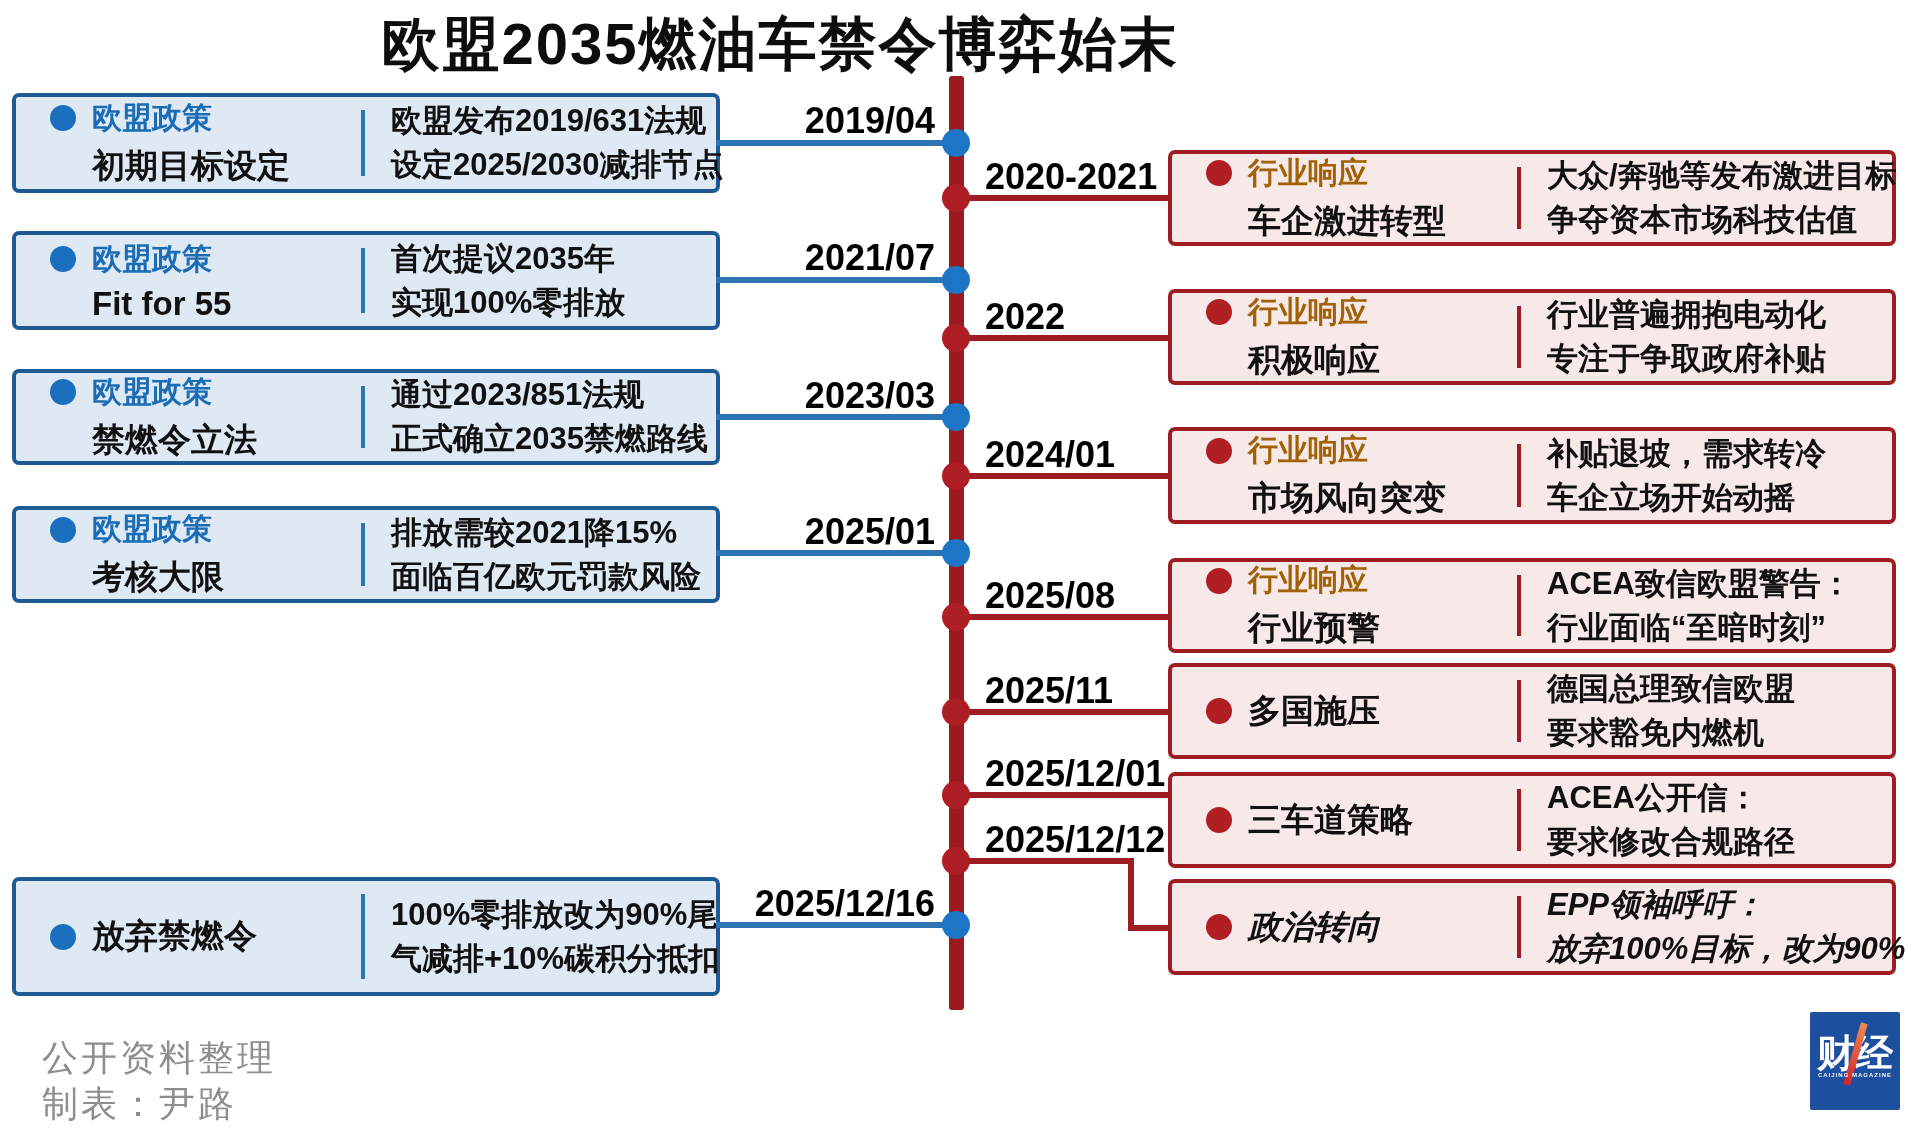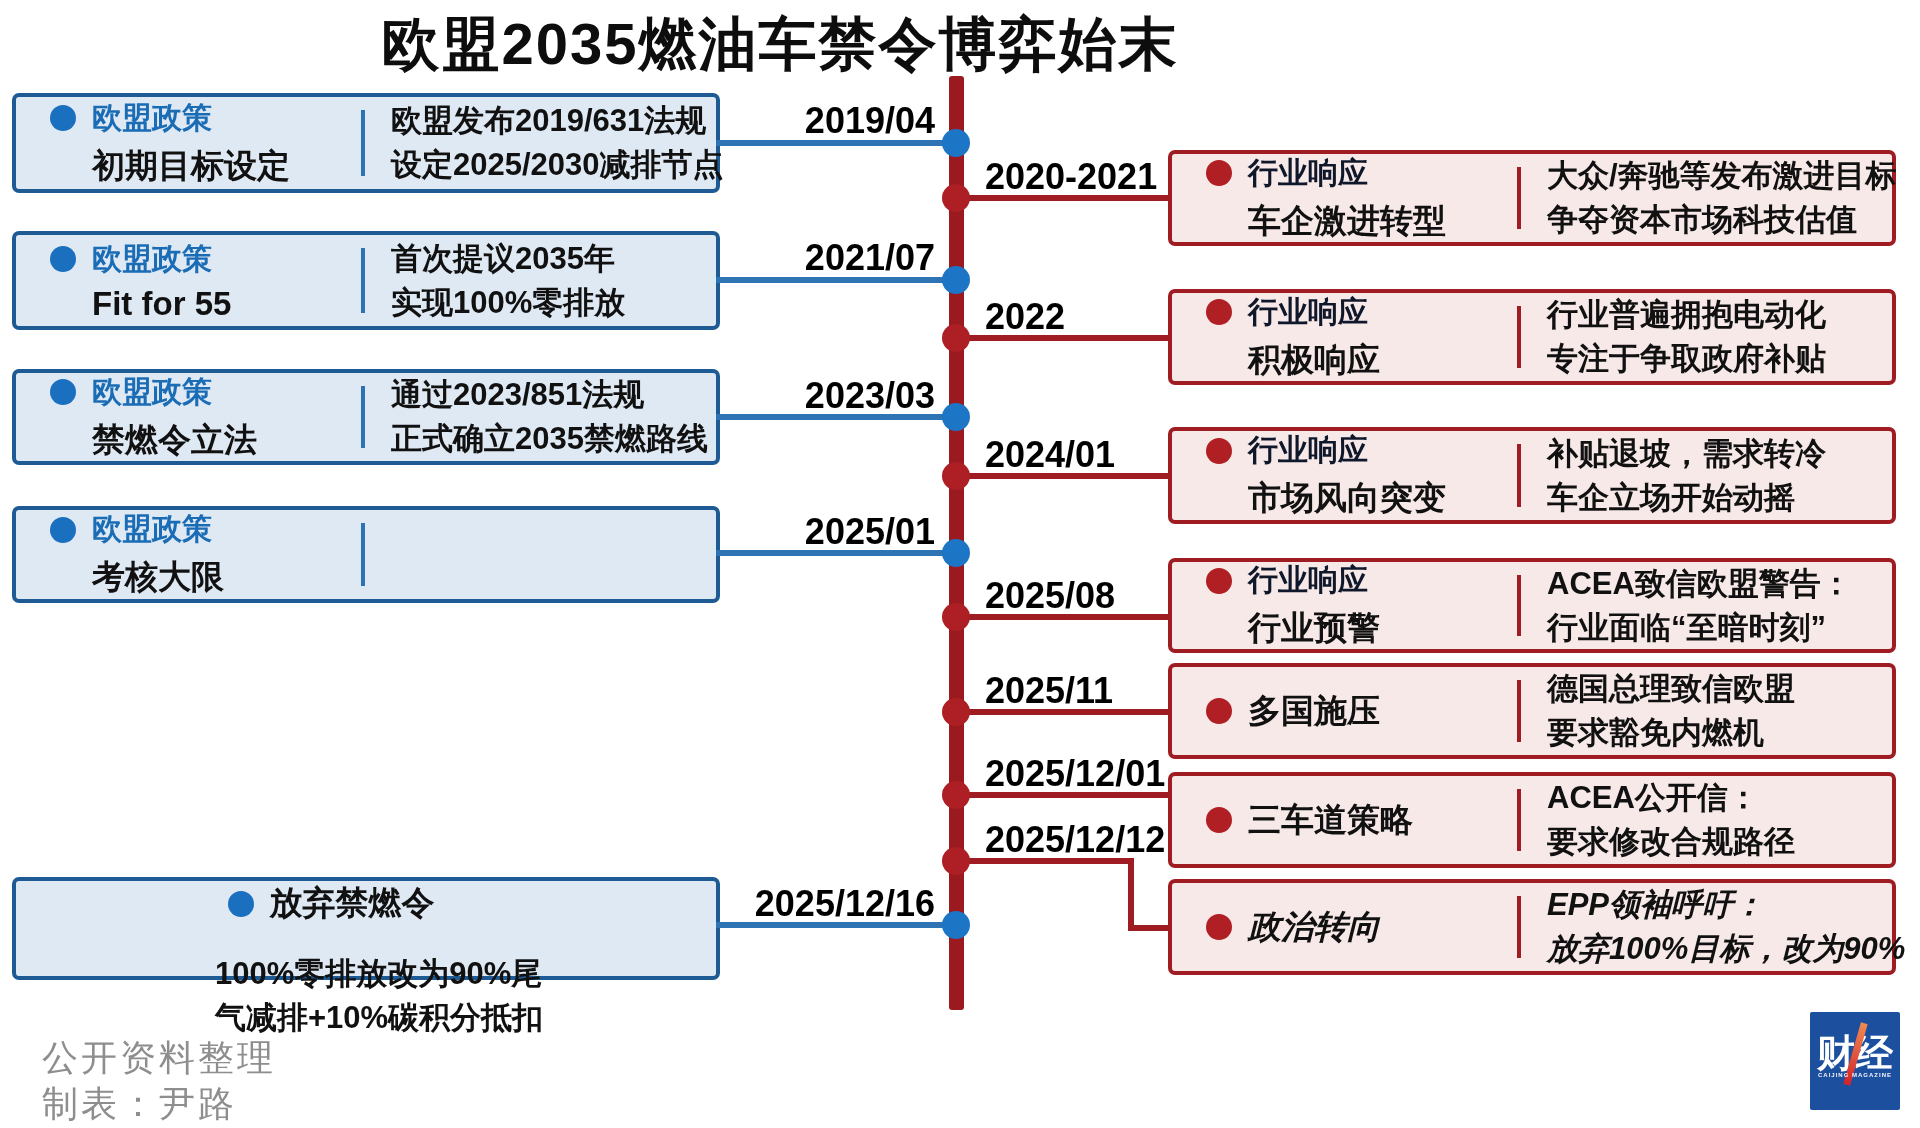--- a/index.html
+++ b/index.html
@@ -30,21 +30,21 @@
   }
   .box.blue{left:12px;width:708px;background:#dfe9f4;border:4px solid #1e5b94;}
   .box.red{left:1168px;width:728px;background:#f8e9e9;border:4px solid #9e1c22;}
   .labelcol{width:345px;flex-shrink:0;padding-left:34px;box-sizing:border-box;}
   .catrow{display:flex;align-items:center;gap:16px;}
   .bullet{width:26px;height:26px;border-radius:50%;flex-shrink:0;}
   .box.blue .bullet{background:#1a6fbe;}
   .box.red .bullet{background:#b01f24;}
   .cat{font-size:30px;font-weight:800;text-align:center;}
   .box.blue .cat{color:#1a6cb5;}
-  .box.red .cat{color:#0f172a;}
+  .box.red .cat{color:#a16207;}
   .btitle{font-size:33px;font-weight:800;color:#111;margin-left:42px;margin-top:5px;white-space:nowrap;}
   .box.single .btitle{margin-left:0;margin-top:0;}
   .divider{width:4px;align-self:stretch;margin:13px 0;flex-shrink:0;}
   .box.blue .divider{background:#2e74b5;}
   .box.red .divider{background:#9e1c22;}
   .desc{padding-left:26px;font-size:31px;font-weight:800;color:#111;line-height:44px;white-space:nowrap;}
   
   .src{position:absolute;left:42px;font-family:"DejaVu Serif","Liberation Serif",serif;
        font-size:36px;color:#8e8e8e;letter-spacing:3px;}
   
@@ -112,23 +112,27 @@
 
   <div class="box blue" style="top:506px;height:97px;">
     <div class="labelcol">
       <div class="catrow">
         <span class="bullet"></span>
         <span class="cat">欧盟政策</span>
       </div>
       <div class="btitle">考核大限</div>
     </div>
     <div class="divider"></div>
-  </div>
-
-  <div class="box blue single" style="top:877px;height:103px;flex-direction:column;">
+    <div class="desc">
+      <div>排放需较2021降15%</div>
+      <div>面临百亿欧元罚款风险</div>
+    </div>
+  </div>
+
+  <div class="box blue single" style="top:877px;height:119px;">
     <div class="labelcol">
       <div class="catrow">
         <span class="bullet"></span>
         <span class="btitle">放弃禁燃令</span>
       </div>
     </div>
     <div class="divider"></div>
     <div class="desc">
       <div>100%零排放改为90%尾</div>
       <div>气减排+10%碳积分抵扣</div>

